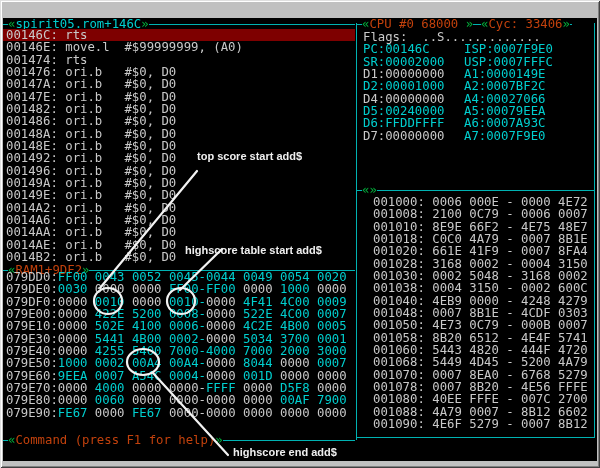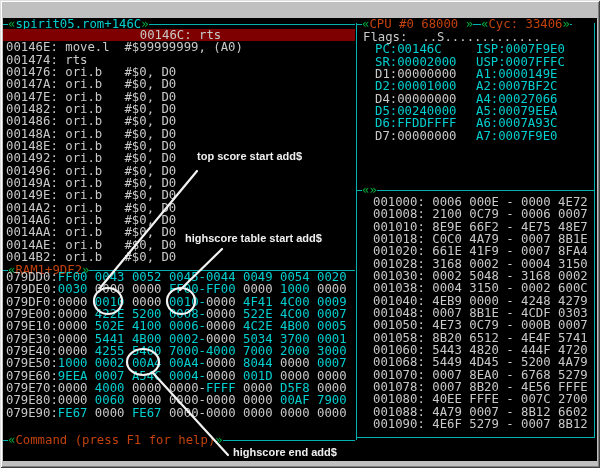--- a/index.html
+++ b/index.html
@@ -17,35 +17,35 @@
         box-shadow:inset 1px 1px 0 #ffffff,inset -1px -1px 0 #404040,inset 2px 2px 0 #dfdfdf,inset -2px -2px 0 #808080;
         display:flex;align-items:center;justify-content:center;color:#000;
         font:bold 9px "DejaVu Sans",sans-serif;cursor:pointer;}
   .wbtn.min span{position:relative;top:2px;}
   .wbtn.cls{margin-left:2px;}
   
   #client{position:absolute;left:3px;top:18px;width:594px;height:443px;background:#000;overflow:hidden;
           font-size:12.3px;line-height:12.33px;color:#c9c9c9;}
   .abs{position:absolute;}
   .trow{height:12.33px;white-space:pre;padding-left:3px;}
-  .cur{background:#7e0000;text-align:center;}
+  .cur{background:#7e0000;}
   .gray{color:#c9c9c9;}
   .cyan{color:#00cfcf;}
   .yellow{color:#c2410c;}
   .green{color:#00b33c;}
   
   .hdr{display:flex;align-items:center;height:12px;white-space:pre;}
   .rule{flex:1 1 auto;height:0;border-top:1px solid #00b2b2;}
   .rule.fixed{flex:0 0 auto;width:8px;}
   .dash{flex:0 0 auto;width:5px;height:0;border-top:1px solid #00b2b2;}
   .dash.end{width:2px;}
   .vline{position:absolute;width:1px;background:#00b2b2;}
   .hline{position:absolute;height:1px;background:#00b2b2;}
   
-  .regL{display:inline-block;width:101px;margin-left:12px;}
+  .regL{display:inline-block;width:101px;}
   
   .note{position:absolute;font:bold 11px "Liberation Sans",sans-serif;color:#efefef;white-space:nowrap;letter-spacing:0;}
   #overlay{position:absolute;left:0;top:0;pointer-events:none;}
 </style>
 </head>
 <body>
 
 <div id="win">
 
   <div id="titlebar">
@@ -158,21 +158,21 @@
         <div class="trow gray">001080: 40EE FFFE - 007C 2700</div>
         <div class="trow gray">001088: 4A79 0007 - 8B12 6602</div>
         <div class="trow gray">001090: 4E6F 5279 - 0007 8B12</div>
       </div>
 
     <div class="vline" style="left:353px;top:5px;height:417px;"></div>
     <div class="vline" style="left:591px;top:5px;height:415px;"></div>
     <div class="hline" style="left:354px;top:419px;width:237px;"></div>
 
     <div class="note" style="left:182px;top:132px;padding-left:12px;">top score start add$</div>
-    <div class="note" style="left:182px;top:214px;">highscore table start add$</div>
+    <div class="note" style="left:182px;top:226px;">highscore table start add$</div>
     <div class="note" style="left:230px;top:428px;">highscore end add$</div>
 
     <svg id="overlay" width="594" height="443" viewBox="0 0 594 443">
       <g stroke="#f2f2f2" stroke-width="2.2" fill="none" stroke-linecap="round">
         <line x1="194" y1="153" x2="97" y2="270"></line>
         <ellipse cx="105" cy="283" rx="14" ry="13"></ellipse>
         <line x1="219" y1="231" x2="177" y2="272"></line>
         <ellipse cx="178" cy="283" rx="14" ry="13"></ellipse>
         <ellipse cx="140" cy="344" rx="16" ry="13"></ellipse>
         <line x1="150" y1="355" x2="225" y2="437"></line>

